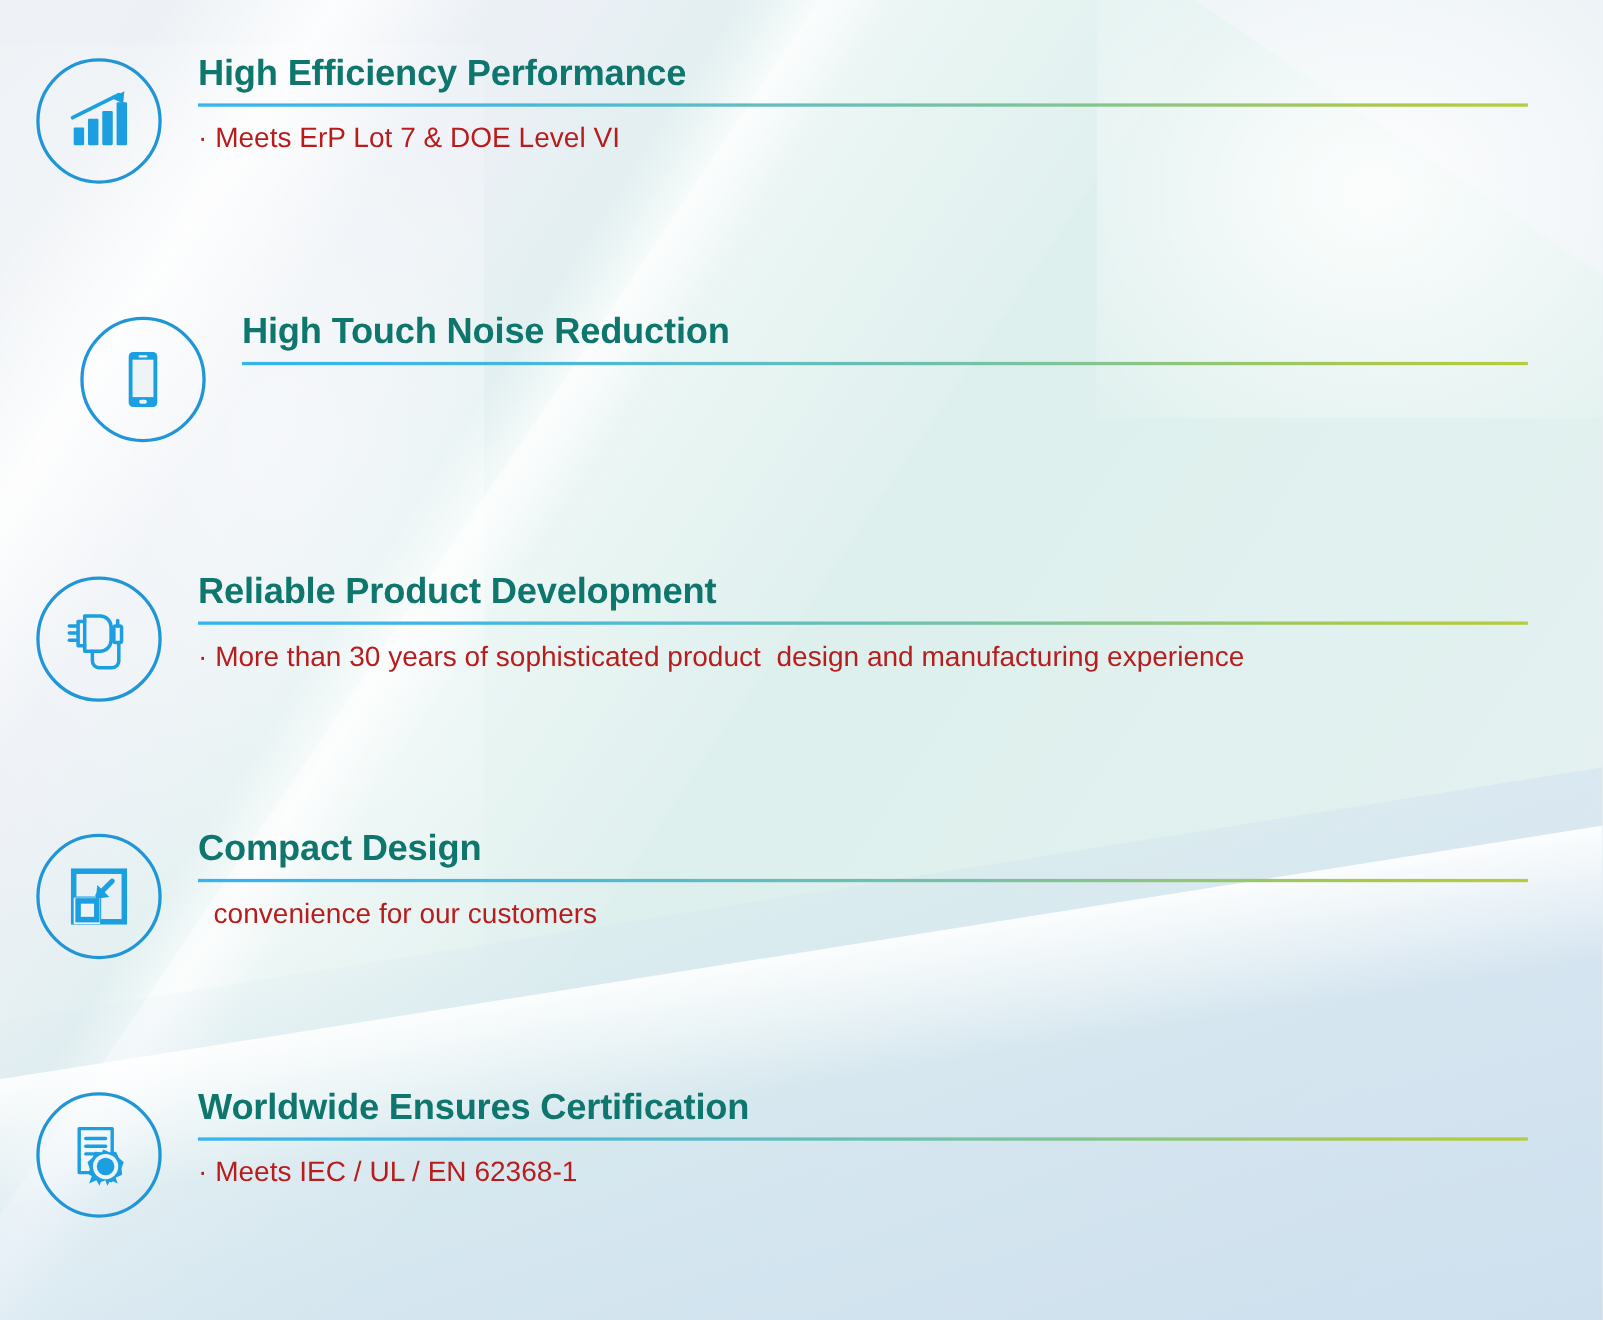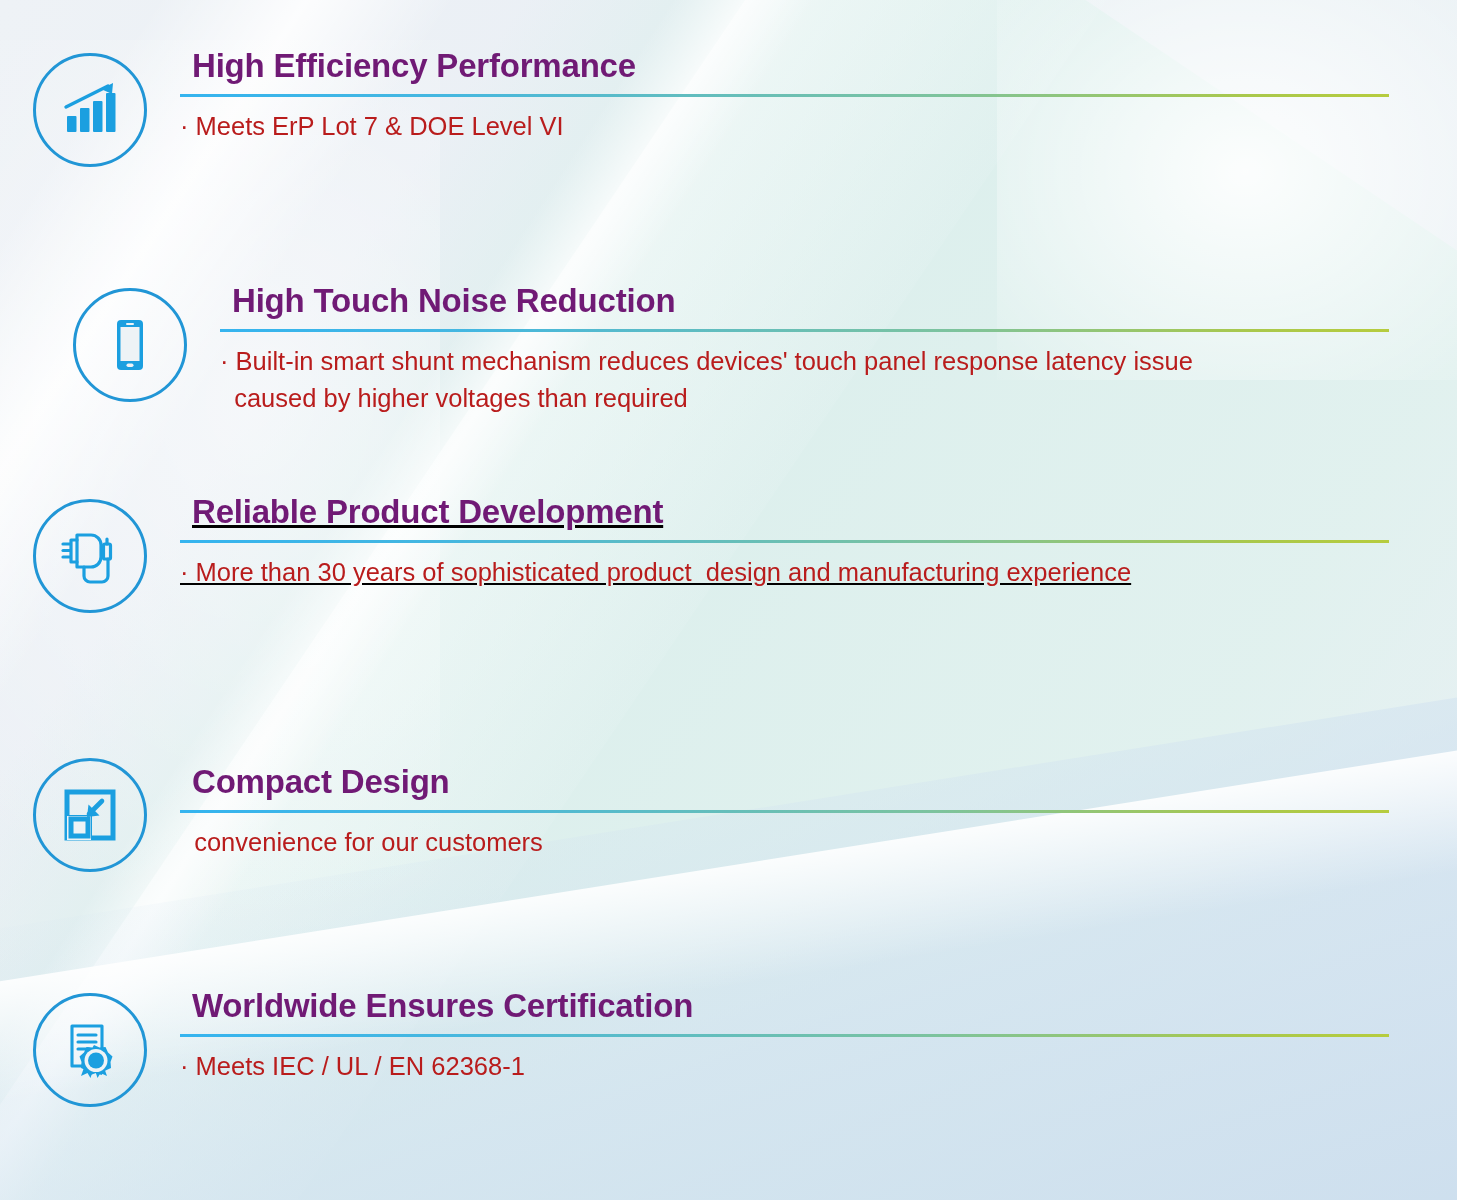--- a/index.html
+++ b/index.html
@@ -148,25 +148,24 @@
 
   .feature-body {
     flex: 1 1 auto;
     padding-right: 68px;
     padding-top: 0;
   }
 
   .feature-title {
     font-size: 33px;
     font-weight: bold;
-    color: #701a75;
+    color: #0f766e;
     line-height: 1.14;
     letter-spacing: -0.2px;
     white-space: nowrap;
-    margin-left: 12px;
   }
 
   .feature-divider {
     height: 3px;
     width: 100%;
     margin-top: 9px;
     margin-bottom: 11px;
     background: linear-gradient(90deg, #35b4ef 0%, #45b7e0 22%, #7cc39f 62%, #a9c84c 88%, #b6cc3e 100%);
   }
 
@@ -230,28 +229,24 @@
           <rect x="19" y="7" width="26" height="50" rx="4" fill="#1b9fe0"></rect>
           <rect x="22.5" y="14" width="19" height="34" fill="#eef3f6"></rect>
           <rect x="28" y="10" width="8" height="2" rx="1" fill="#eef3f6"></rect>
           <rect x="28.5" y="50.5" width="7" height="3.5" rx="1.75" fill="#eef3f6"></rect>
         </svg>
       </div>
     </div>
     <div class="feature-body">
       <div class="feature-title">High Touch Noise Reduction</div>
       <div class="feature-divider"></div>
-      <div class="feature-lines">
-        <div class="feature-line">· Built-in smart shunt mechanism reduces devices' touch panel response latency issue</div>
-        <div class="feature-line">  caused by higher voltages than required</div>
-      </div>
-    </div>
-  </div>
-
-  <div class="feature" style="top:493px;text-decoration:underline;">
+    </div>
+  </div>
+
+  <div class="feature" style="top:518px;">
     <div class="feature-icon-wrap">
       <div class="icon-circle">
         <svg width="66" height="66" viewBox="0 0 66 66" aria-hidden="true">
           <g fill="none" stroke="#1b9fe0" stroke-width="3.2" stroke-linejoin="round" stroke-linecap="round">
             <path d="M20 12 h14 a10 10 0 0 1 10 10 v12 a10 10 0 0 1 -10 10 h-14 z"></path>
             <path d="M20 17 h-6 v22 h6"></path>
             <line x1="6" y1="21" x2="13" y2="21"></line>
             <line x1="6" y1="27.5" x2="13" y2="27.5"></line>
             <line x1="6" y1="34" x2="13" y2="34"></line>
             <path d="M27 44 v9 a6 6 0 0 0 6 6 h12 a6 6 0 0 0 6 -6 v-17"></path>
@@ -263,21 +258,21 @@
     </div>
     <div class="feature-body">
       <div class="feature-title">Reliable Product Development</div>
       <div class="feature-divider"></div>
       <div class="feature-lines">
         <div class="feature-line">· More than 30 years of sophisticated product  design and manufacturing experience</div>
       </div>
     </div>
   </div>
 
-  <div class="feature" style="top:752px;align-items:center;">
+  <div class="feature" style="top:752px;">
     <div class="feature-icon-wrap">
       <div class="icon-circle">
         <svg width="64" height="64" viewBox="0 0 64 64" aria-hidden="true">
           <g fill="none" stroke="#1b9fe0" stroke-width="5">
             <rect x="9" y="9" width="46" height="46"></rect>
             <rect x="11.5" y="34.5" width="20" height="18"></rect>
           </g>
           <rect x="9" y="33" width="24" height="24" fill="#eef3f6"></rect>
           <g fill="none" stroke="#1b9fe0" stroke-width="5">
             <rect x="13" y="36" width="17" height="17"></rect>

